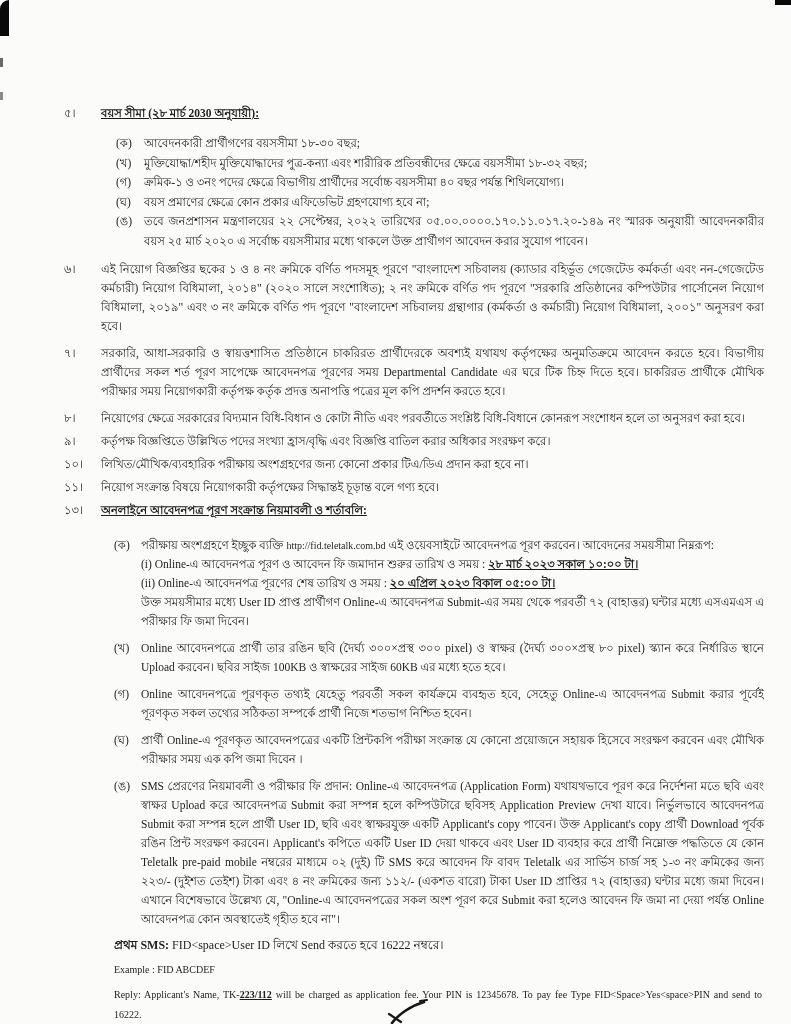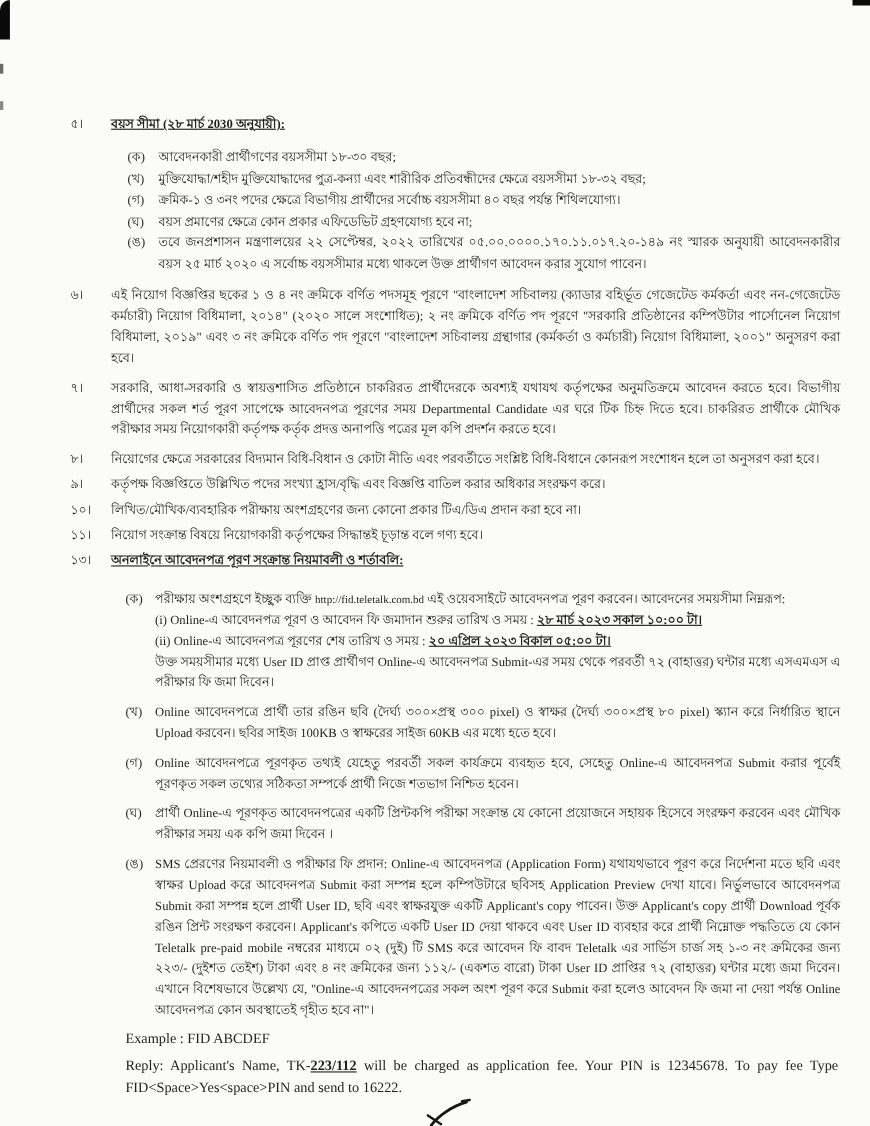--- a/index.html
+++ b/index.html
@@ -27,21 +27,21 @@
   .gap-after-head{margin-top:11px;}
   .sec13head{margin-top:2px;margin-bottom:2px;}
   .sub13{display:flex;margin-left:50px;margin-top:8px;font-size:11.5px;line-height:19px;}
   .sub13 .marker{width:27px;flex:none;}
   .sub13 .sbody{flex:1;}
   .just{text-align:justify;}
   .bu{font-weight:bold;text-decoration:underline;}
   .b{font-weight:bold;}
   .latin{font-size:10px;}
   .smsline{margin-left:50px;margin-top:7px;font-size:12px;line-height:19px;}
-  .latinline{margin-left:50px;margin-top:5px;font-size:13px;line-height:20px;}
+  .latinline{margin-left:50px;margin-top:5px;font-size:10px;line-height:20px;}
   .reply{text-align:justify;margin-right:2px;}
 </style>
 </head>
 <body>
 
 <div class="page">
 
   <div class="mark-tl"></div>
   <div class="mark-tl2"></div>
   <div class="mark-tl3"></div>
@@ -139,20 +139,23 @@
     <div class="sub13">
       <span class="marker">(ঘ)</span>
       <div class="sbody just">প্রার্থী Online-এ পূরণকৃত আবেদনপত্রের একটি প্রিন্টকপি পরীক্ষা সংক্রান্ত যে কোনো প্রয়োজনে সহায়ক হিসেবে সংরক্ষণ করবেন এবং মৌখিক পরীক্ষার সময় এক কপি জমা দিবেন ।</div>
     </div>
 
     <div class="sub13">
       <span class="marker">(ঙ)</span>
       <div class="sbody just">SMS প্রেরণের নিয়মাবলী ও পরীক্ষার ফি প্রদান: Online-এ আবেদনপত্র (Application Form) যথাযথভাবে পূরণ করে নির্দেশনা মতে ছবি এবং স্বাক্ষর Upload করে আবেদনপত্র Submit করা সম্পন্ন হলে কম্পিউটারে ছবিসহ Application Preview দেখা যাবে। নির্ভুলভাবে আবেদনপত্র Submit করা সম্পন্ন হলে প্রার্থী User ID, ছবি এবং স্বাক্ষরযুক্ত একটি Applicant's copy পাবেন। উক্ত Applicant's copy প্রার্থী Download পূর্বক রঙিন প্রিন্ট সংরক্ষণ করবেন। Applicant's কপিতে একটি User ID দেয়া থাকবে এবং User ID ব্যবহার করে প্রার্থী নিম্নোক্ত পদ্ধতিতে যে কোন Teletalk pre-paid mobile নম্বরের মাধ্যমে ০২ (দুই) টি SMS করে আবেদন ফি বাবদ Teletalk এর সার্ভিস চার্জ সহ ১-৩ নং ক্রমিকের জন্য ২২৩/- (দুইশত তেইশ) টাকা এবং ৪ নং ক্রমিকের জন্য ১১২/- (একশত বারো) টাকা User ID প্রাপ্তির ৭২ (বাহাত্তর) ঘন্টার মধ্যে জমা দিবেন। এখানে বিশেষভাবে উল্লেখ্য যে, "Online-এ আবেদনপত্রের সকল অংশ পূরণ করে Submit করা হলেও আবেদন ফি জমা না দেয়া পর্যন্ত Online আবেদনপত্র কোন অবস্থাতেই গৃহীত হবে না"।</div>
     </div>
 
+    <div class="smsline">
+      <span class="b">প্রথম SMS:</span><span> FID&lt;space&gt;User ID লিখে Send করতে হবে 16222 নম্বরে।</span>
+    </div>
     <div class="latinline">Example : FID ABCDEF</div>
 
     <div class="latinline reply">
       <span>Reply: Applicant's Name, TK-</span><span class="bu">223/112</span><span> will be charged as application fee. Your PIN is 12345678. To pay fee Type FID&lt;Space&gt;Yes&lt;space&gt;PIN and send to 16222.</span>
     </div>
 
   </div>
 </div>
 
 </body></html>

